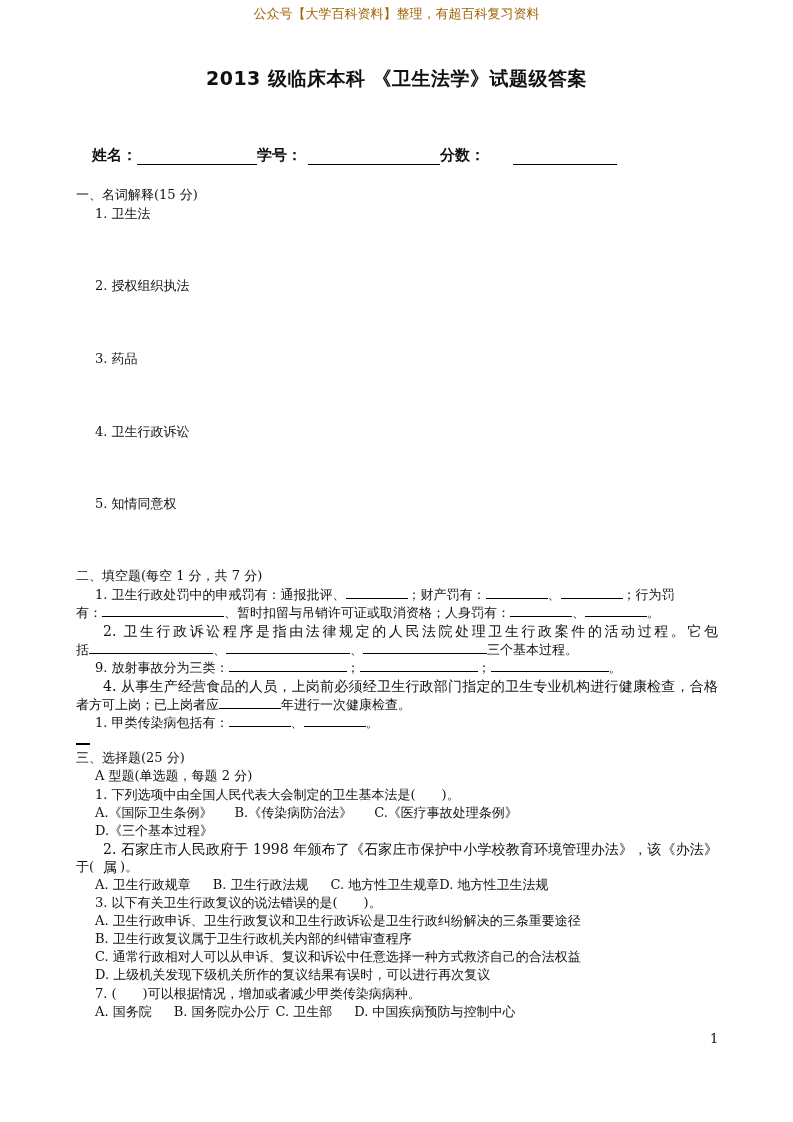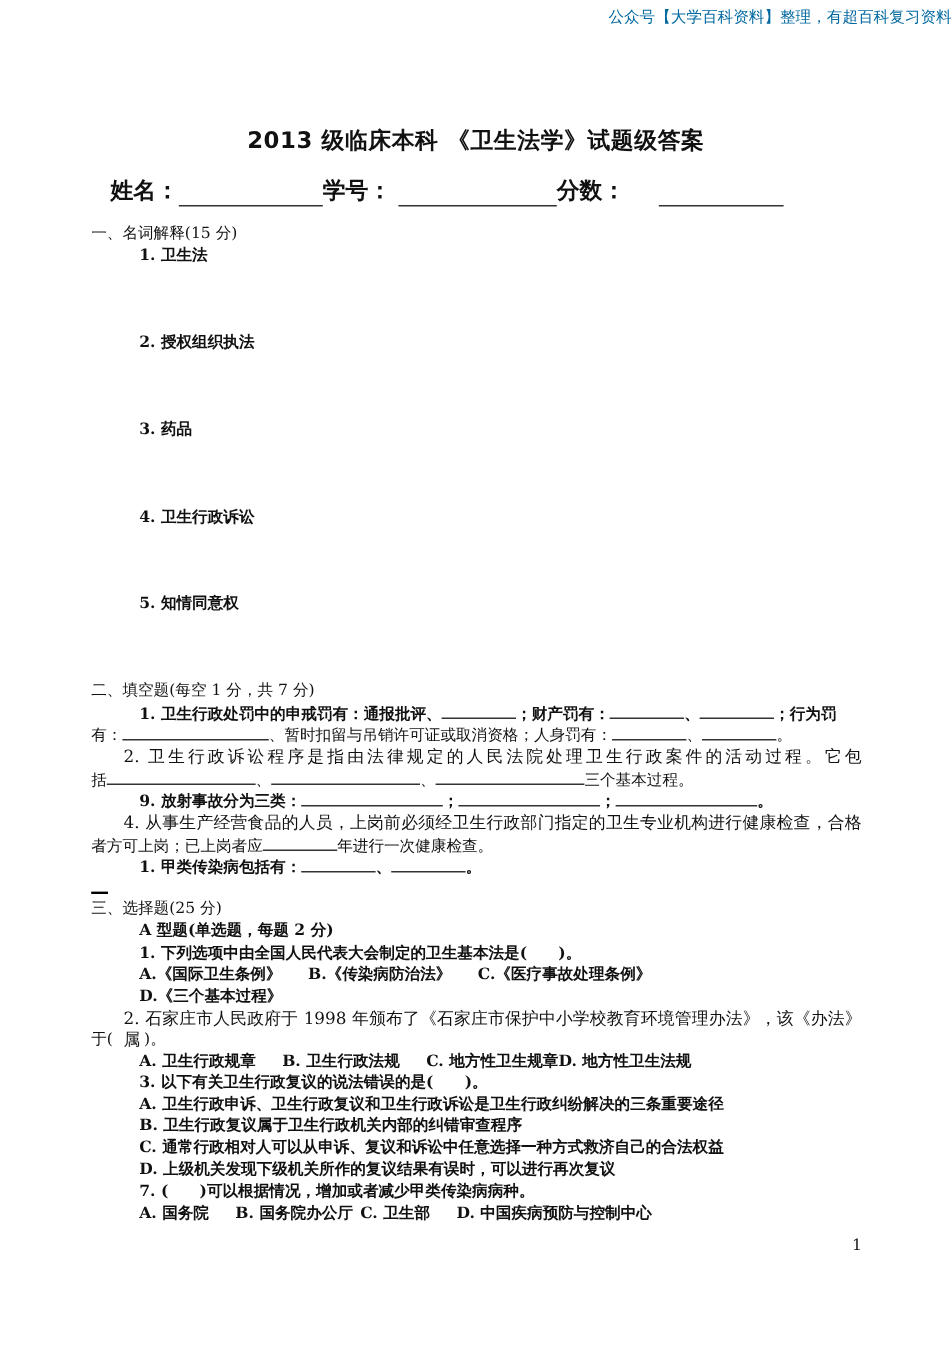--- a/index.html
+++ b/index.html
@@ -1,27 +1,27 @@
 <!DOCTYPE html>
 <html><head>
 <meta charset="utf-8">
 <style>
   html, body { margin: 0; padding: 0; background: #ffffff; }
   body { width: 793px; height: 1122px; position: relative; overflow: hidden;
          font-family: "DejaVu Serif", "Liberation Serif", serif; color: #111; }
-  .header-note { position: absolute; top: 5px; left: 0; width: 793px; text-align: right;
-         font-size: 13px; color: #0369a1; }
+  .header-note { position: absolute; top: 5px; left: 0; width: 793px; text-align: center;
+         font-size: 13px; color: #a16207; }
   .title { position: absolute; top: 66px; left: 0; width: 793px; text-align: center;
          font-size: 19px; font-weight: bold; letter-spacing: 0.5px;
-         font-family: "DejaVu Sans", "Liberation Sans", sans-serif; margin-top: 38px; }
-  .info-row { position: absolute; top: 146px; left: 92px; font-size: 19px; font-weight: bold;
+         font-family: "DejaVu Sans", "Liberation Sans", sans-serif; }
+  .info-row { position: absolute; top: 146px; left: 92px; font-size: 15px; font-weight: bold;
          font-family: "DejaVu Sans", "Liberation Sans", sans-serif; display: flex; align-items: flex-end; }
   .info-row .blank { display: inline-block; border-bottom: 1px solid #000; height: 14px; }
   .line { position: absolute; left: 76px; font-size: 13px; line-height: 18px; white-space: nowrap; }
-  .ind { left: 116px; font-weight: bold; }
+  .ind { left: 95px; }
   .u { display: inline-block; border-bottom: 1px solid #000; height: 13px; vertical-align: baseline; }
   .justify { position: absolute; left: 76px; width: 642px; font-size: 14px; line-height: 18px;
          text-align: justify; text-align-last: justify; }
   .dash { position: absolute; left: 76px; top: 743px; width: 14px; border-top: 2px solid #000; }
   .page-num { position: absolute; top: 1031px; left: 710px; font-size: 13px; }
 </style>
 </head>
 <body>
 
 <div class="header-note">公众号【大学百科资料】整理，有超百科复习资料</div>

